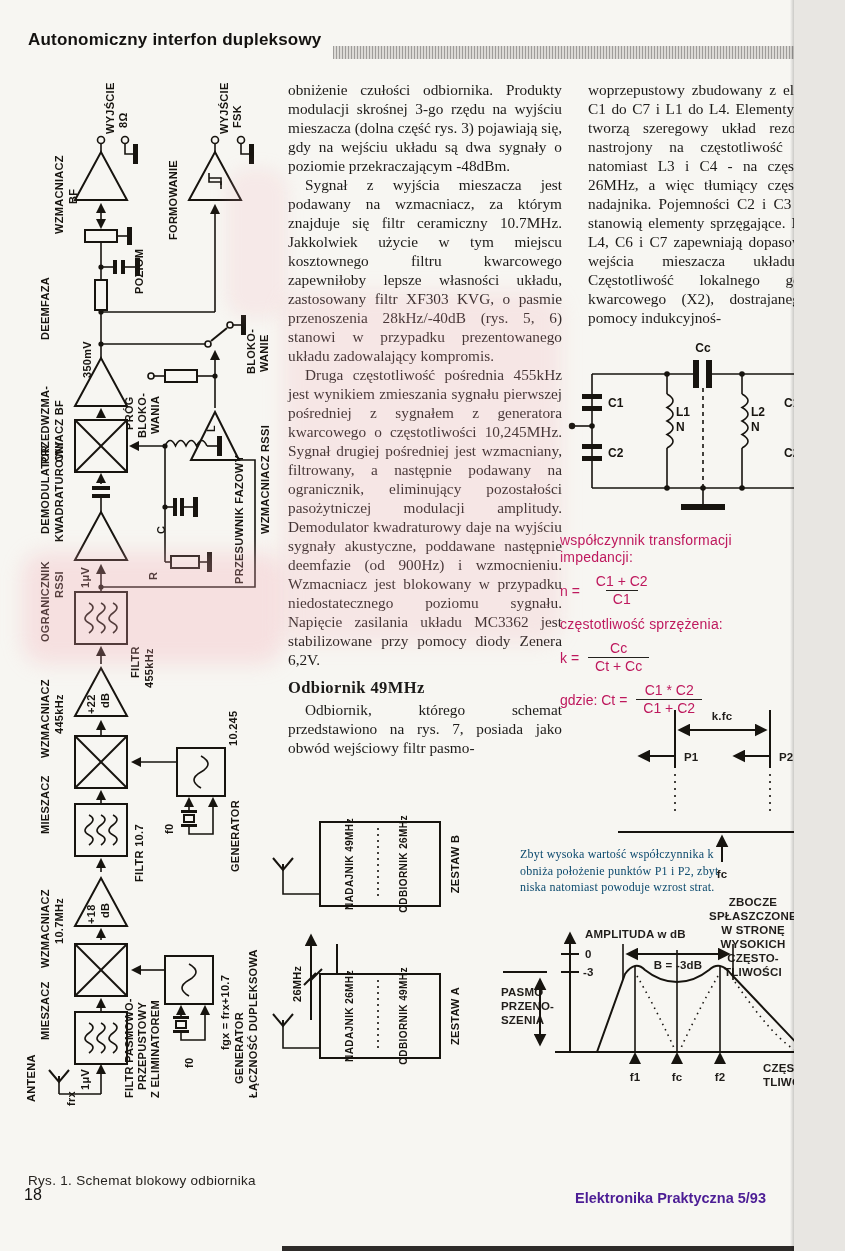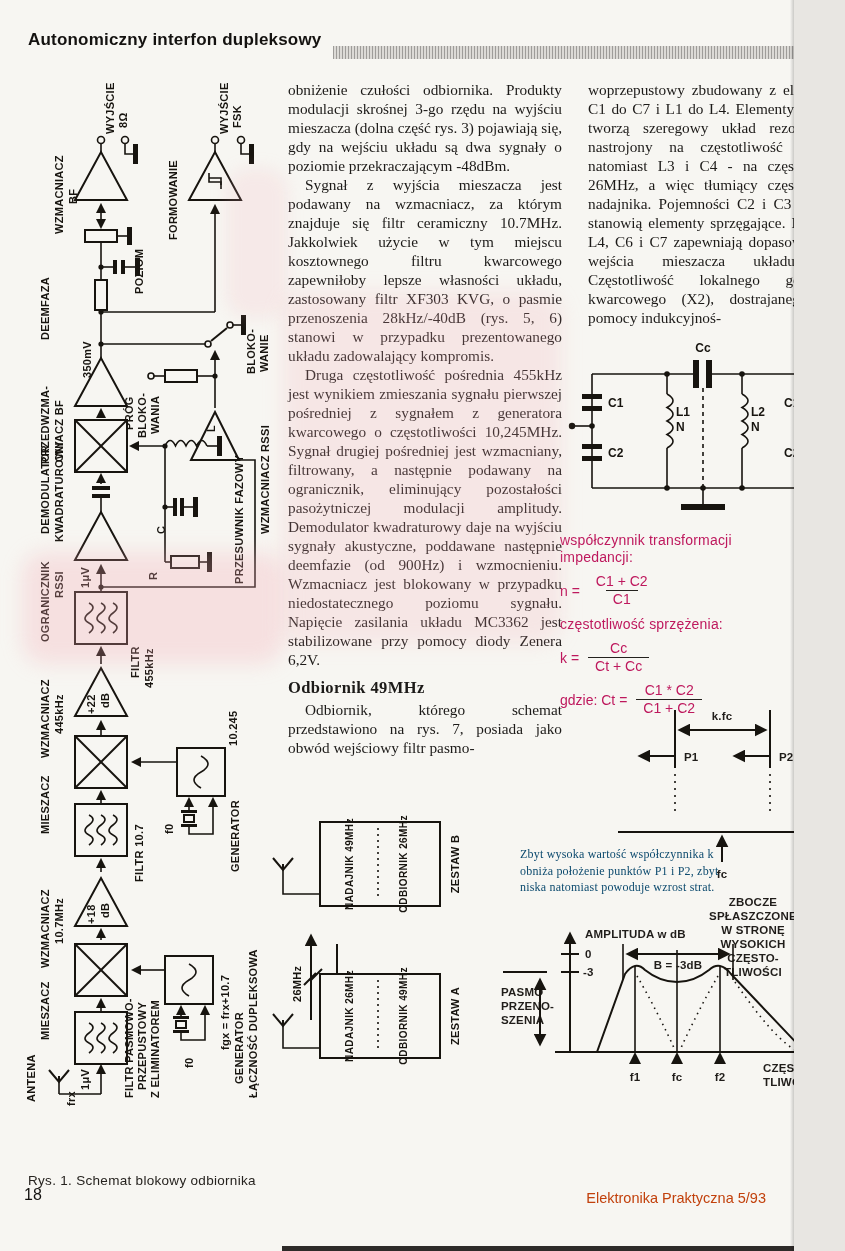--- a/index.html
+++ b/index.html
@@ -21,21 +21,21 @@
   .formulas{position:absolute;left:560px;top:524px;width:283px;font-family:Liberation Sans, sans-serif;
             font-size:14px;color:#be185d;}
   .f-label{line-height:17px;margin:8px 0 2px 0;letter-spacing:.2px;}
   .frow{display:flex;align-items:center;gap:9px;margin:7px 0;}
   .frac{display:inline-flex;flex-direction:column;align-items:center;line-height:17px;text-align:center;}
   .frac .den{border-top:1.6px solid #24211e;}
   .frac span{padding:0 7px;}
   .footer-page{position:absolute;left:24px;top:1186px;font-family:"Liberation Sans",sans-serif;
                font-weight:normal;font-size:16px;color:#141210;}
   .footer-journal{position:absolute;right:28px;top:1190px;font-family:"Liberation Sans",sans-serif;
-                  font-size:14.5px;color:#c2410c;}
+                  font-size:14.5px;color:#4c1d95;font-weight:bold;}
   .stain{position:absolute;pointer-events:none;border-radius:24px;}
   .edge-bottom{position:absolute;left:282px;top:1246px;width:563px;height:5px;background:#171513;opacity:.9;}
   .edge-right{position:absolute;right:0;top:0;width:4px;height:100%;
               background:linear-gradient(90deg,rgba(0,0,0,0),rgba(0,0,0,.18));}
   svg{position:absolute;overflow:visible;}
   svg .w{stroke:#17140f;stroke-width:1.6;fill:none;}
   svg .w2{stroke:#17140f;stroke-width:2;fill:none;}
   svg .cmp{stroke:#17140f;stroke-width:2;fill:#f7f6f2;}
   svg .blk{fill:#17140f;stroke:none;}
   svg .dl{font-family:"Liberation Sans",sans-serif;font-size:11px;font-weight:700;

